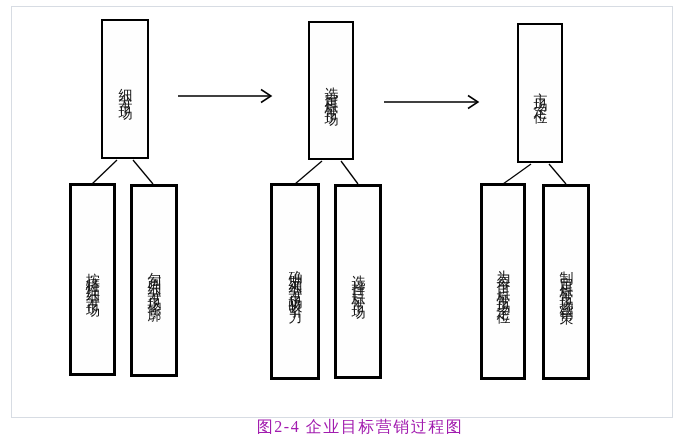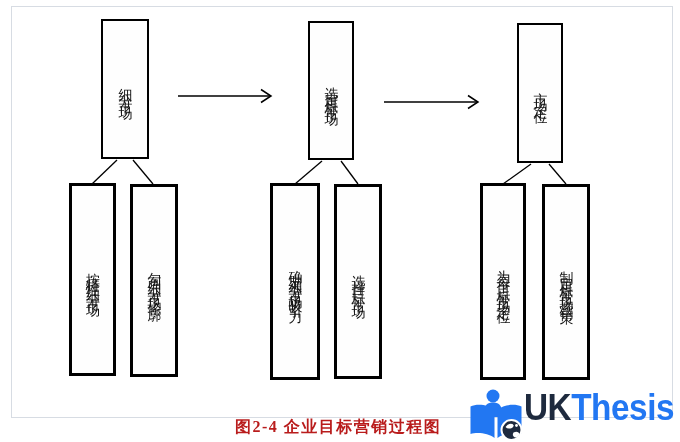--- a/index.html
+++ b/index.html
@@ -9,22 +9,22 @@
          border:1px solid #d7dce3;pointer-events:none;}
   .flow-svg{position:absolute;left:0;top:0;width:680px;height:442px;}
   .node{position:absolute;background:#fefefe;border:3px solid #000;
         display:flex;align-items:center;justify-content:center;box-sizing:border-box;}
   .node-top{border-width:2.5px;}
   .vtext{writing-mode:vertical-rl;text-orientation:upright;
          font-family:"Liberation Serif", serif;font-size:14px;color:#141414;
          white-space:nowrap;}
   .ls5{letter-spacing:5px;}
   .ls6{letter-spacing:6px;}
-  .caption{position:absolute;left:235px;top:417px;width:250px;
-           font-size:16px;letter-spacing:1.5px;color:#b91c1c;font-weight:bold;}
+  .caption{position:absolute;left:235px;top:417px;width:250px;text-align:center;
+           font-size:16px;letter-spacing:1.5px;color:#a21caf;}
   .logo{position:absolute;left:464px;top:388px;width:216px;height:54px;}
   .logo-icon{position:absolute;left:2px;top:1px;width:60px;height:53px;}
   .logo-text{position:absolute;left:60px;top:-5px;font-family:"Liberation Sans", sans-serif;
              font-weight:bold;font-size:37px;line-height:50px;letter-spacing:-0.5px;
              transform:scaleX(0.9);transform-origin:left center;white-space:nowrap;}
   .logo-uk{color:#1e2a3e;}
   .logo-thesis{color:#2277f2;}
 </style>
 </head>
 <body>
@@ -86,29 +86,14 @@
 
   <div class="node" style="left:480px;top:183px;width:46px;height:197px;">
     <span class="vtext ls5">为每个目标市场定位</span>
   </div>
   <div class="node" style="left:542px;top:184px;width:48px;height:196px;">
     <span class="vtext ls5">制定目标市场营销策</span>
   </div>
 
   <div class="caption">图2-4 企业目标营销过程图</div>
 
-  <div class="logo">
-    <svg class="logo-icon" viewBox="0 0 58 53" xmlns="http://www.w3.org/2000/svg">
-      <circle cx="26" cy="7" r="6.5" fill="#2277f2"></circle>
-      <path d="M17,24 C17,15.5 21,13.5 26,13.5 C31,13.5 35,15.5 35,24 L35,28 L17,28 Z" fill="#2277f2"></path>
-      <path d="M27.5,21 C21.5,15.5 10,14.5 3.5,17.5 L3.5,45 C10,43 21.5,44 27.5,49 Z" fill="#2277f2"></path>
-      <path d="M30.5,21 C36.5,15.5 48,14.5 54.5,17.5 L54.5,45 C48,43 36.5,44 30.5,49 Z" fill="#2277f2"></path>
-      <circle cx="44.5" cy="41" r="10" fill="#1e2a3e" stroke="#ffffff" stroke-width="2"></circle>
-      <path d="M38.5,38 q3,-4.5 7,-3 q2.5,2 -0.5,4 q-4.5,1.5 -6.5,-1 z" fill="#ffffff"></path>
-      <path d="M46.5,43.5 q4,-2 6,1 q-0.5,4 -4.5,4 q-3.5,-2 -1.5,-5 z" fill="#ffffff"></path>
-      <circle cx="49.5" cy="36.5" r="1.4" fill="#ffffff"></circle>
-    </svg>
-    <div class="logo-text">
-      <span class="logo-uk">UK</span><span class="logo-thesis">Thesis</span>
-    </div>
-  </div>
 
 </div>
 
 </body></html>

